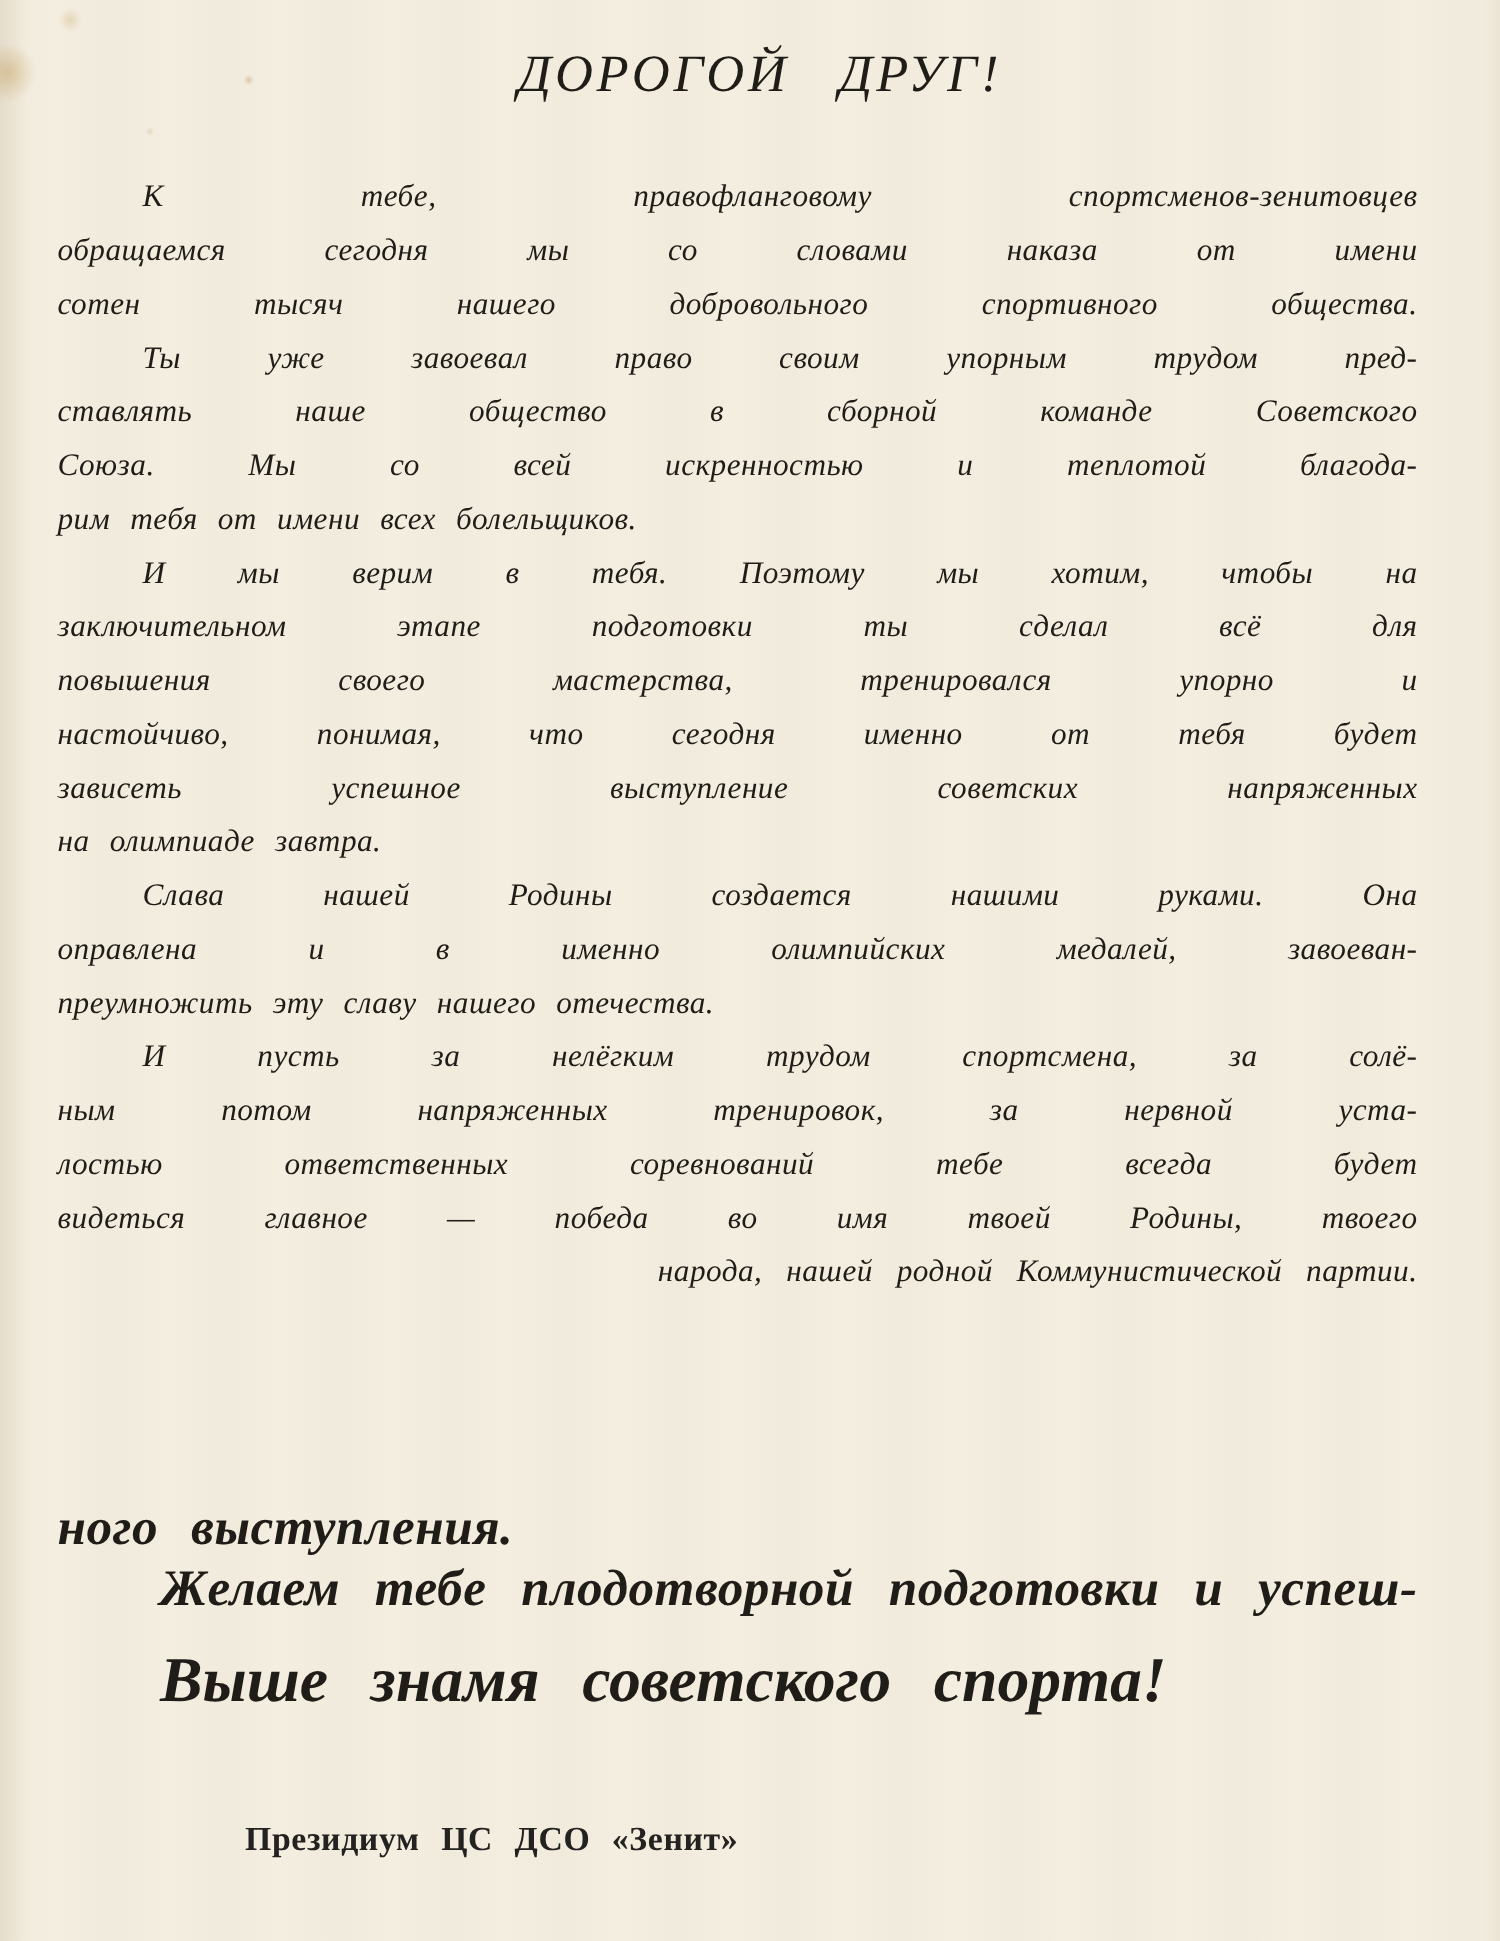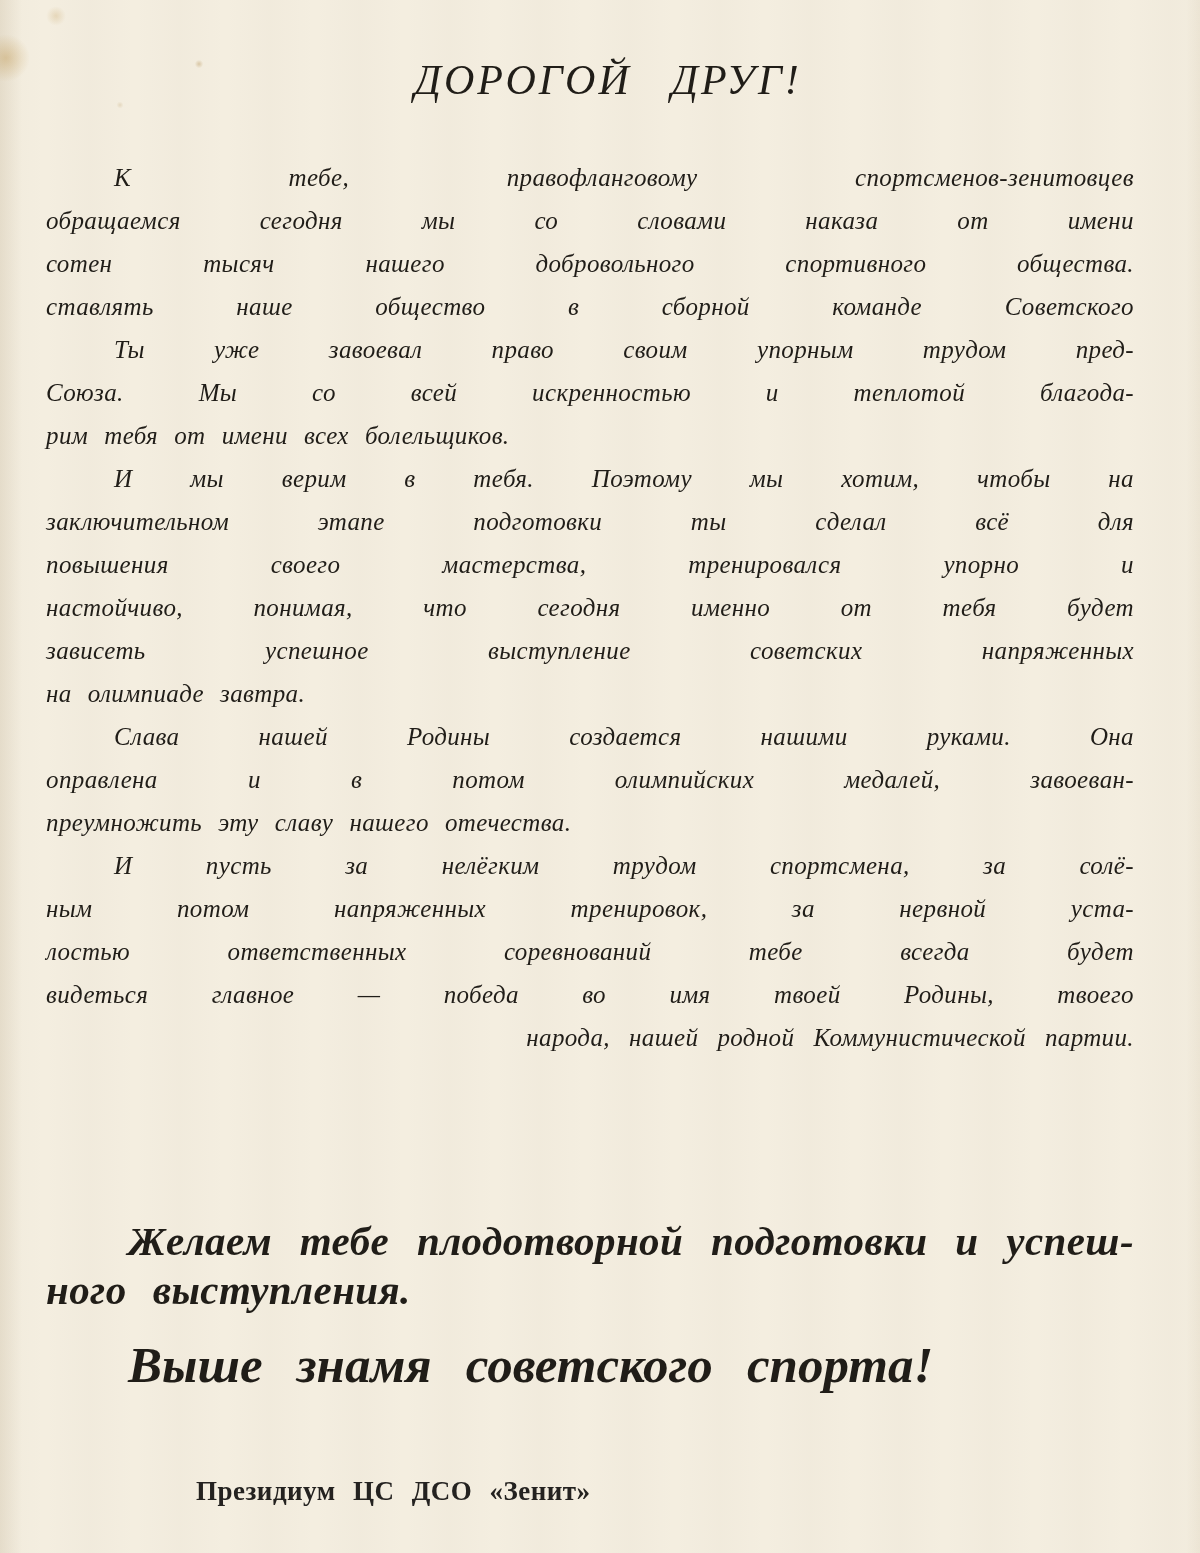--- a/index.html
+++ b/index.html
@@ -15,21 +15,21 @@
       radial-gradient(circle 14px at 56px 16px, rgba(189,148,74,0.25), rgba(189,148,74,0.0) 70%),
       radial-gradient(circle 6px  at 199px 64px,rgba(170,130,60,0.35), rgba(170,130,60,0.0) 70%),
       radial-gradient(circle 5px  at 120px 105px,rgba(170,130,60,0.20), rgba(170,130,60,0.0) 70%),
       linear-gradient(90deg, rgba(120,90,40,0.10) 0px, rgba(120,90,40,0.0) 22px),
       linear-gradient(270deg, rgba(120,90,40,0.06) 0px, rgba(120,90,40,0.0) 14px),
       repeating-linear-gradient(90deg, rgba(90,70,40,0.018) 0px, rgba(90,70,40,0.0) 45px, rgba(90,70,40,0.018) 90px);
     color: #201d18;
     font-family: "Liberation Serif", "DejaVu Serif", serif;
   }
   .title {
-    margin-top: 56px;
+    margin-top: 36px;
     text-align: center;
     font-style: italic;
     font-size: 42px;
     line-height: 48px;
     font-weight: 500;
     letter-spacing: 3px;
     word-spacing: 26px;
     padding-left: 16px;
   }
   .content {
@@ -82,53 +82,53 @@
 
   <div class="content">
 
     <div>
       <span class="ln j ind">К тебе, правофланговому спортсменов-зенитовцев</span>
       <span class="ln j">обращаемся сегодня мы со словами наказа от имени</span>
       <span class="ln j">сотен тысяч нашего добровольного спортивного общества.</span>
     </div>
 
     <div>
+      <span class="ln j ind">Ты уже завоевал право своим упорным трудом пред-</span>
       <span class="ln j">ставлять наше общество в сборной команде Советского</span>
-      <span class="ln j ind">Ты уже завоевал право своим упорным трудом пред-</span>
       <span class="ln j">Союза. Мы со всей искренностью и теплотой благода-</span>
       <span class="ln sp1">рим тебя от имени всех болельщиков.</span>
     </div>
 
     <div>
       <span class="ln j ind">И мы верим в тебя. Поэтому мы хотим, чтобы на</span>
       <span class="ln j">заключительном этапе подготовки ты сделал всё для</span>
       <span class="ln j">повышения своего мастерства, тренировался упорно и</span>
       <span class="ln j">настойчиво, понимая, что сегодня именно от тебя будет</span>
       <span class="ln j">зависеть успешное выступление советских напряженных</span>
       <span class="ln sp1">на олимпиаде завтра.</span>
     </div>
 
     <div>
       <span class="ln j ind">Слава нашей Родины создается нашими руками. Она</span>
-      <span class="ln j">оправлена и в потом олимпийских медалей, завоеван-</span>
+      <span class="ln j">оправлена и в именно олимпийских медалей, завоеван-</span>
       <span class="ln sp1">преумножить эту славу нашего отечества.</span>
     </div>
 
     <div>
       <span class="ln j ind">И пусть за нелёгким трудом спортсмена, за солё-</span>
       <span class="ln j">ным потом напряженных тренировок, за нервной уста-</span>
       <span class="ln j">лостью ответственных соревнований тебе всегда будет</span>
       <span class="ln j">видеться главное — победа во имя твоей Родины, твоего</span>
       <span class="ln sp2">народа, нашей родной Коммунистической партии.</span>
     </div>
 
   </div>
 
   <div class="wish">
+    <span class="ln sp1">ного выступления.</span>
     <span class="ln j ind">Желаем тебе плодотворной подготовки и успеш-</span>
-    <span class="ln sp1">ного выступления.</span>
   </div>
 
   <div class="slogan">Выше знамя советского спорта!</div>
 
   <div class="signature">Президиум ЦС ДСО «Зенит»</div>
 
 </div>
 
 </body></html>

